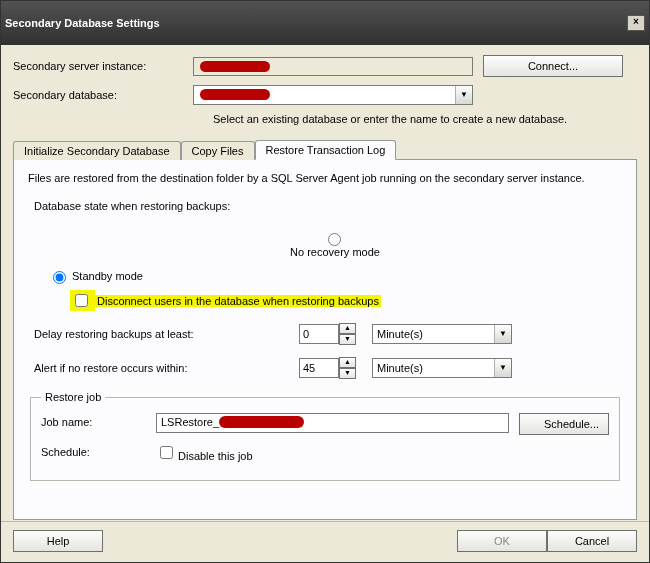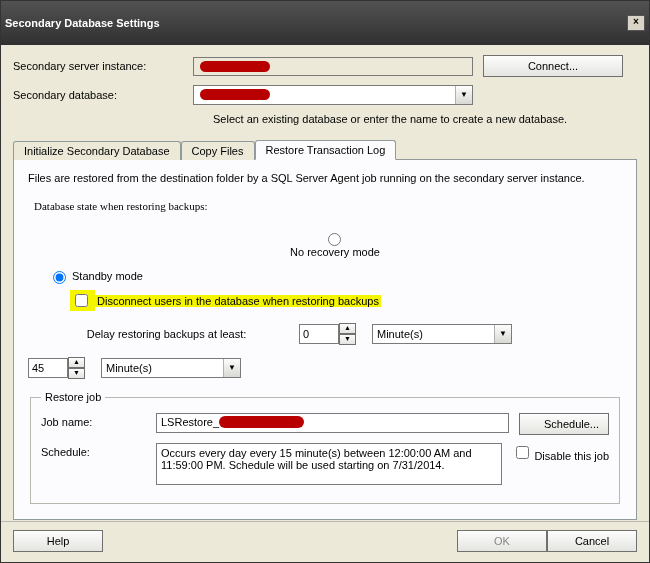--- a/index.html
+++ b/index.html
@@ -148,21 +148,21 @@
   .hl-box {
     background: #f5f500;
     padding: 1px;
     display: inline-block;
   }
   .numrow {
     display: flex;
     align-items: center;
     margin: 12px 0;
   }
-  .numrow .nlabel { width: 265px; padding-left: 6px; text-align: center; }
+  .numrow .nlabel { width: 265px; padding-left: 6px; }
   .spinner {
     width: 40px;
     height: 20px;
     border: 1px solid #7a7a7a;
     background: #fff;
     padding: 1px 3px;
     box-sizing: border-box;
     font: inherit;
     text-align: left;
   }
@@ -294,21 +294,21 @@
       <div class="tab">Initialize Secondary Database</div>
       <div class="tab">Copy Files</div>
       <div class="tab active">Restore Transaction Log</div>
     </div>
 
     <div class="tabpanel">
 
       <div class="section">Files are restored from the destination folder by a SQL Server Agent job running on the secondary server instance.</div>
 
       <div class="section" style="margin-top:16px;">
-        <div style="padding-left:6px;font-family:Liberation Serif, serif;">Database state when restoring backups:</div>
+        <div style="padding-left:6px;">Database state when restoring backups:</div>
 
         <div class="radio-row" style="margin-top:18px;flex-direction:column;">
           <input type="radio" name="mode" style="">
           <span>No recovery mode</span>
         </div>
         <div class="radio-row" style="margin-top:10px;">
           <input type="radio" name="mode" checked="" style="">
           <span>Standby mode</span>
         </div>
         <div class="check-row">
@@ -324,20 +324,21 @@
           <div>▲</div>
           <div>▼</div>
         </div>
         <div class="combo">
           <span>Minute(s)</span>
           <div class="arrow">▼</div>
         </div>
       </div>
 
       <div class="numrow">
+        <span class="nlabel">Alert if no restore occurs within:</span>
         <input class="spinner" value="45" style="">
         <div class="spinbtns">
           <div>▲</div>
           <div>▼</div>
         </div>
         <div class="combo">
           <span>Minute(s)</span>
           <div class="arrow">▼</div>
         </div>
       </div>
@@ -348,21 +349,20 @@
         <div class="jobrow">
           <span class="jlabel">Job name:</span>
           <div class="jobinput">
             <span>LSRestore_</span>
           </div>
           <button class="btn" style="width:90px;padding-left:24px;">Schedule...</button>
         </div>
 
         <div class="jobrow">
           <span class="jlabel">Schedule:</span>
-          <div class="scheduletext">Occurs every day every 15 minute(s) between 12:00:00 AM and 11:59:00 PM. Schedule will be used starting on 7/31/2014.</div>
           <label class="disablechk">
             <input type="checkbox" style="">
             <span>Disable this job</span>
           </label>
         </div>
       </fieldset>
 
     </div>
   </div>
 

